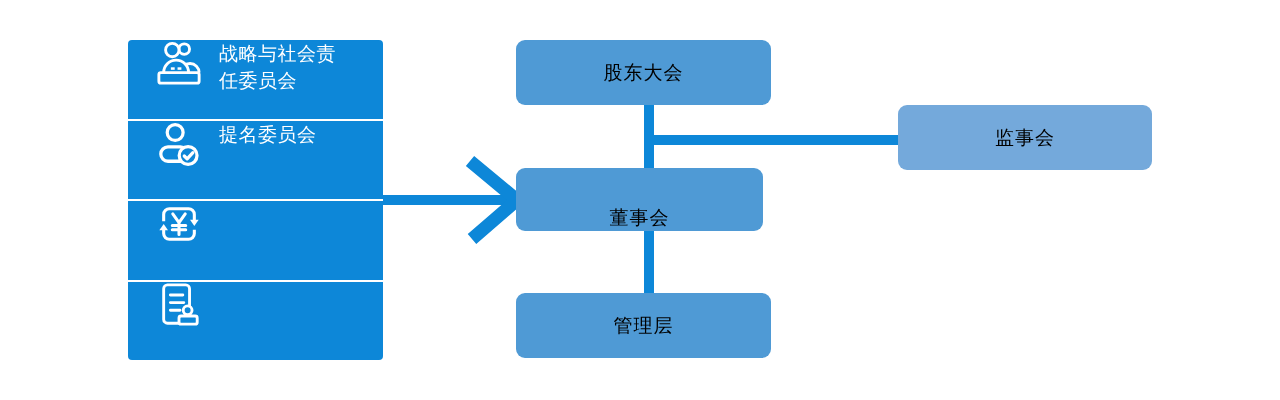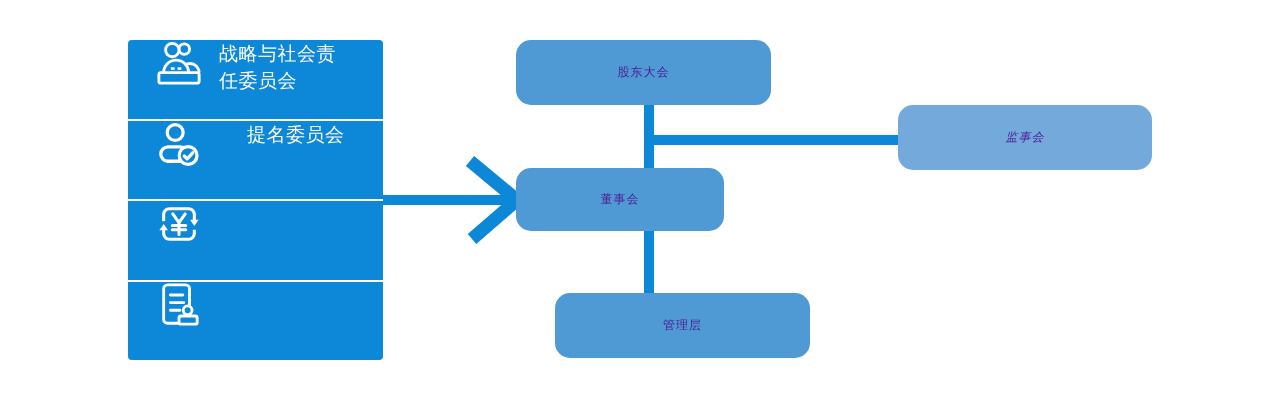--- a/index.html
+++ b/index.html
@@ -30,21 +30,20 @@
   }
   .committee-item {
     flex: 1 1 0;
     display: flex;
     align-items: flex-start;
     padding-left: 28px;
     box-sizing: border-box;
   }
   .committee-item + .committee-item {
     border-top: 2px solid #ffffff;
-    gap: 28px;
   }
   .committee-icon {
     width: 46px;
     height: 46px;
     flex: 0 0 46px;
     display: flex;
     align-items: center;
     justify-content: center;
   }
   .committee-label {
@@ -53,32 +52,32 @@
     font-size: 19px;
     line-height: 27px;
     white-space: pre-line;
     letter-spacing: 0.5px;
   }
 
   
   .org-box {
     position: absolute;
     background: #4f9ad5;
-    border-radius: 15px;
+    border-radius: 9px;
     display: flex;
     align-items: center;
     justify-content: center;
-    color: #4c1d95;
-    font-size: 12px;
+    color: #000000;
+    font-size: 19px;
     letter-spacing: 1px;
   }
   .box-shareholders { left: 516px; top: 40px;  width: 255px; height: 65px; }
-  .box-board        { left: 516px; top: 168px; width: 208px; height: 63px; }
-  .box-management   { left: 516px; top: 293px; width: 255px; height: 65px; margin-left: 39px; }
-  .box-supervisory  { left: 898px; top: 105px; width: 254px; height: 65px; background: #74a9db; font-style: italic; }
+  .box-board        { left: 516px; top: 168px; width: 247px; height: 63px; align-items: flex-end; }
+  .box-management   { left: 516px; top: 293px; width: 255px; height: 65px; }
+  .box-supervisory  { left: 898px; top: 105px; width: 254px; height: 65px; background: #74a9db; }
 
   
   .connector {
     position: absolute;
     background: #0d87d8;
   }
   .conn-v1 { left: 644px; top: 104px; width: 10px; height: 66px; }
   .conn-v2 { left: 644px; top: 230px; width: 10px; height: 64px; }
   .conn-h1 { left: 648px; top: 135px; width: 251px; height: 10px; }
 

